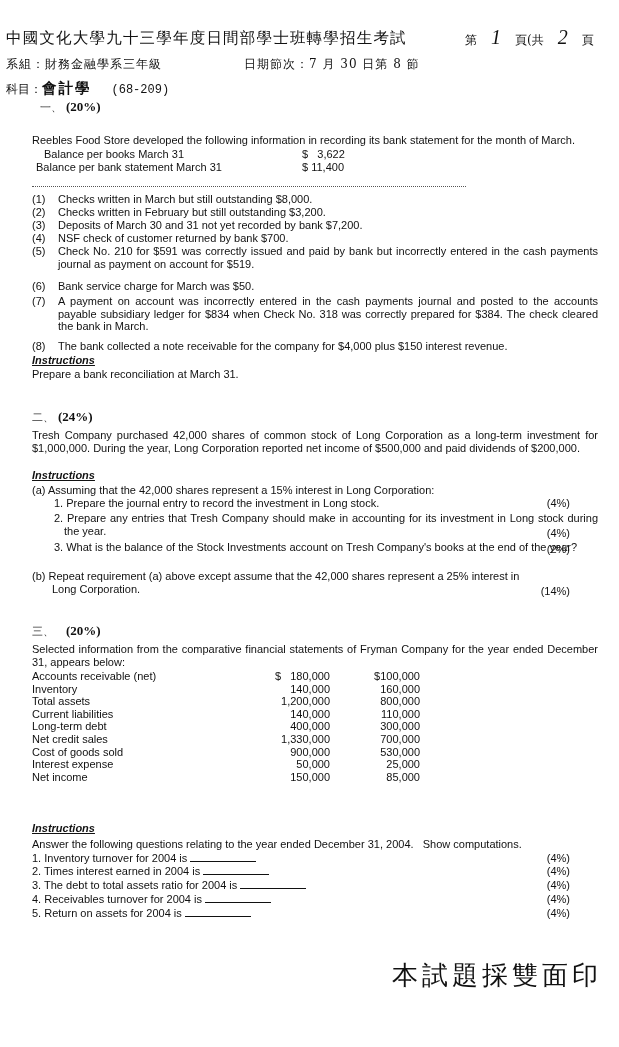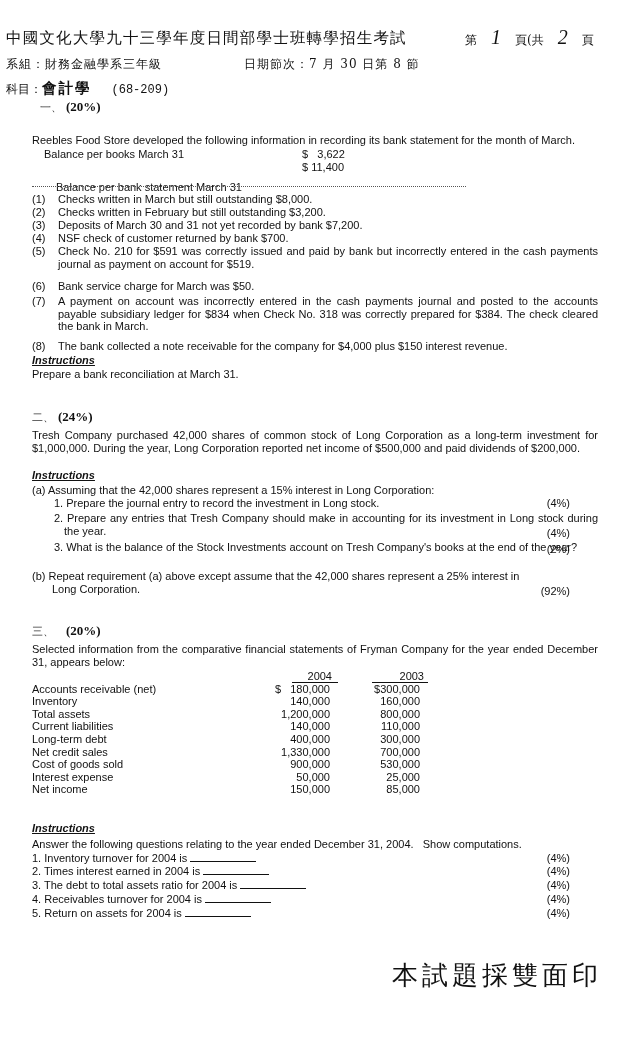--- a/index.html
+++ b/index.html
@@ -47,21 +47,21 @@
 <div class="abs cjk hdr-subj">
   <span>科目：</span><b>會計學</b><span class="code">(68-209)</span>
 </div>
 
 <div class="abs sec-h" style="left:40px; top:99px;">
   <span class="n">一、</span><span>(20%)</span>
 </div>
 <div class="abs para" style="top:134px;">Reebles Food Store developed the following information in recording its bank statement for the month of March.</div>
 <div class="abs" style="left:44px; top:148px;">Balance per books March 31</div>
 <div class="abs" style="left:302px; top:148px; white-space:pre;">$   3,622</div>
-<div class="abs" style="left:56px; top:161px;margin-top:20px;">Balance per bank statement March 31</div>
+<div class="abs" style="left:36px; top:161px;">Balance per bank statement March 31</div>
 <div class="abs" style="left:302px; top:161px; white-space:pre;">$ 11,400</div>
 <div class="abs dots"></div>
 
 <div class="abs item" style="top:193px;">
     <span class="lbl">(1)</span>
     <span class="txt">Checks written in March but still outstanding $8,000.</span>
   </div>
 <div class="abs item" style="top:206px;">
     <span class="lbl">(2)</span>
     <span class="txt">Checks written in February but still outstanding $3,200.</span>
@@ -105,37 +105,33 @@
 <div class="abs item" style="left:54px; width:544px; top:512px; text-align:justify;">
   <span style="display:block; text-indent:0; padding-left:10px; text-indent:-10px;">2. Prepare any entries that Tresh Company should make in accounting for its investment in Long stock during the year.</span>
     <span class="pct" style="right:28px; bottom:-2px;">(4%)</span>
 </div>
 <div class="abs item" style="left:54px; width:544px; top:541px;">
   <span style="display:block; padding-left:10px; text-indent:-10px;">3. What is the balance of the Stock Investments account on Tresh Company's books at the end of the year?</span>
     <span class="pct" style="right:28px; bottom:-2px;">(2%)</span>
 </div>
 <div class="abs item" style="top:570px;">
   <span style="display:block; padding-left:20px; text-indent:-20px; padding-right:60px;">(b) Repeat requirement (a) above except assume that the 42,000 shares represent a 25% interest in Long Corporation.</span>
-    <span class="pct" style="right:28px; bottom:-2px;">(92%)</span>
+    <span class="pct" style="right:28px; bottom:-2px;">(14%)</span>
 </div>
 
 <div class="abs sec-h" style="left:32px; top:623px;">
   <span class="n">三、</span><span style="margin-left:8px;">(20%)</span>
 </div>
 <div class="abs para" style="top:643px;">Selected information from the comparative financial statements of Fryman Company for the year ended December 31, appears below:</div>
 
 <div class="abs tbl" style="top:670px;">
   <div class="row">
-    <span class="c1" style="right:104px;"><span class="hd" style="padding:0 6px 0 16px;">2004</span></span>
-    <span class="c2" style="right:14px;"><span class="hd" style="padding:0 4px 0 28px;">2003</span></span>
-  </div>
-  <div class="row">
       <span class="c0">Accounts receivable (net)</span>
       <span class="c1" style="white-space:pre;">$   180,000</span>
-      <span class="c2">$300,000</span>
+      <span class="c2">$100,000</span>
     </div>
   <div class="row">
       <span class="c0">Inventory</span>
       <span class="c1">140,000</span>
       <span class="c2">160,000</span>
     </div>
   <div class="row">
       <span class="c0">Total assets</span>
       <span class="c1">1,200,000</span>
       <span class="c2">800,000</span>

